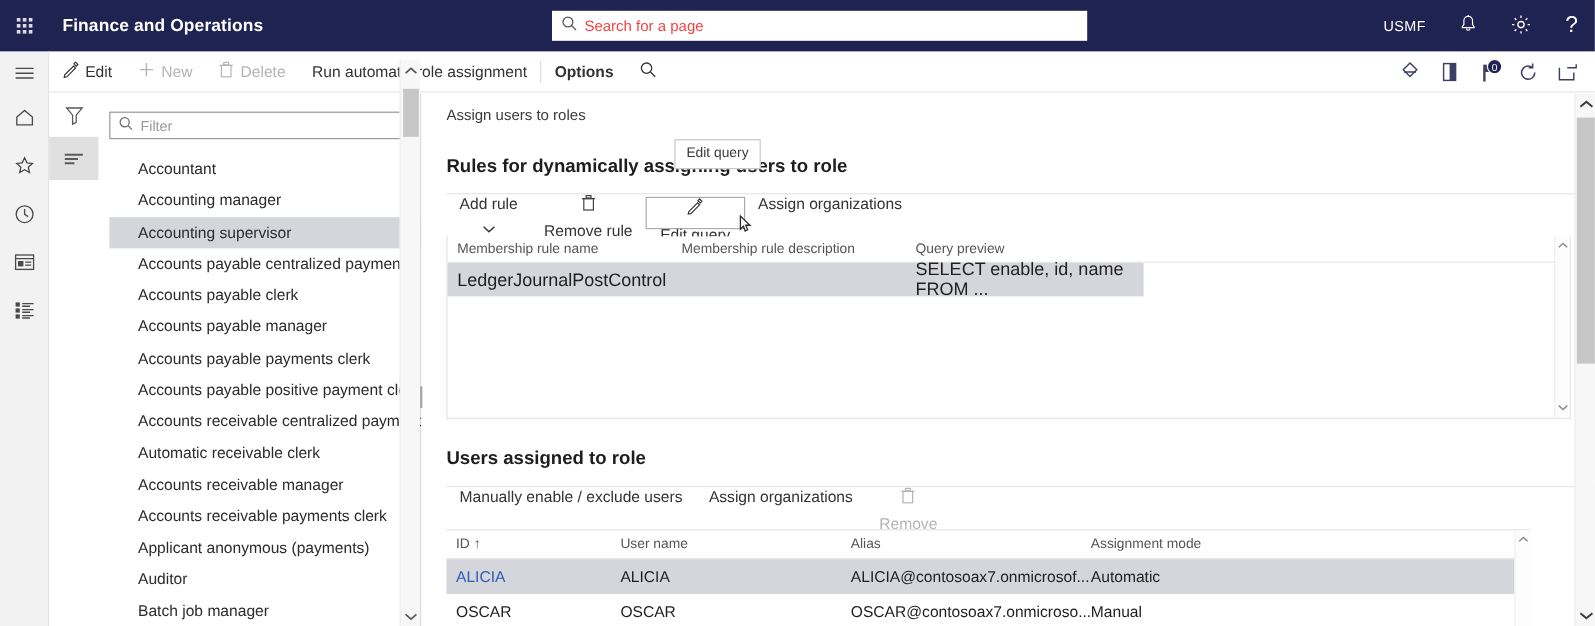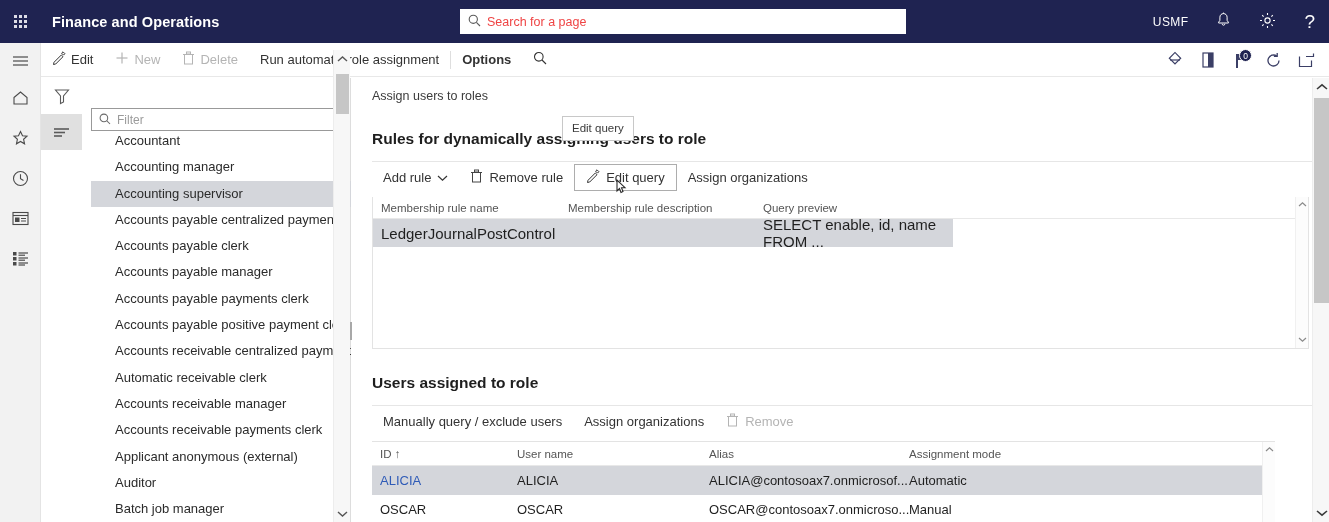--- a/index.html
+++ b/index.html
@@ -90,21 +90,21 @@
   }
   .lp-toolbar {
     position: absolute; left: 0; top: 0; width: 41px; height: 444px;
     background: #ffffff;
   }
   .lp-tb-btn {
     width: 41px; height: 36px; display: flex; align-items: center; justify-content: center;
   }
   .lp-tb-btn.active { background: #e0e0e0; }
   .lp-filterwrap {
-    position: absolute; left: 50px; top: 30px; width: 249px; height: 23px;
+    position: absolute; left: 50px; top: 15px; width: 249px; height: 23px;
     border: 1px solid #999999; background: #ffffff;
     display: flex; align-items: center; padding-left: 7px;
   }
   .lp-filterwrap .ph { font-size: 12px; color: #9b9b9b; margin-left: 6px; }
   .lp-list {
     position: absolute; left: 50px; top: 50px; width: 260px; height: 394px;
     overflow: hidden;
   }
   .lp-item {
     height: 26.3px; line-height: 26.3px;
@@ -142,21 +142,21 @@
   }
 
   
   .rules-sect { position: absolute; left: 17px; top: 52px; width: 957px; }
   .sect-toolbar {
     margin-top: 13px; height: 32px; border-top: 1px solid #e6e6e6;
     display: flex; align-items: center; gap: 0;
   }
   .stbtn {
     display: flex; align-items: center; gap: 6px;
-    font-size: 13px; color: #333333; padding: 0 11px; height: 32px;
+    font-size: 13px; color: #333333; padding: 0 11px; height: 32px; flex-direction: column;
   }
   .stbtn.disabled { color: #b4b4b4; }
   .stbtn.framed { border: 1px solid #adadad; height: 27px; }
   .tooltip {
     position: absolute; left: 190px; top: -14px;
     background: #ffffff; border: 1px solid #c8c8c8;
     font-size: 11.5px; color: #3b3b3b;
     padding: 5px 9px 6px 9px;
     z-index: 30;
   }
@@ -451,21 +451,21 @@
     <div class="lp-item sel">Accounting supervisor</div>
     <div class="lp-item">Accounts payable centralized payments</div>
     <div class="lp-item">Accounts payable clerk</div>
     <div class="lp-item">Accounts payable manager</div>
     <div class="lp-item">Accounts payable payments clerk</div>
     <div class="lp-item">Accounts payable positive payment clerk</div>
     <div class="lp-item">Accounts receivable centralized payments</div>
     <div class="lp-item">Automatic receivable clerk</div>
     <div class="lp-item">Accounts receivable manager</div>
     <div class="lp-item">Accounts receivable payments clerk</div>
-    <div class="lp-item">Applicant anonymous (external)</div>
+    <div class="lp-item">Applicant anonymous (payments)</div>
     <div class="lp-item">Auditor</div>
     <div class="lp-item">Batch job manager</div>
   </div>
 </div>
 
 <div class="lp-scroll">
   <div class="arr">
     <svg width="11" height="8" viewBox="0 0 11 8">
         <path d="M1 6l4.5-4 4.5 4" fill="none" stroke="#555" stroke-width="1.4"></path>
       </svg>
@@ -544,21 +544,21 @@
             </svg>
         </div>
       </div>
     </div>
   </div>
 
   <div class="users-sect">
     <div class="sect-title">Users assigned to role</div>
 
     <div class="sect-toolbar">
-      <div class="stbtn">Manually query / exclude users</div>
+      <div class="stbtn">Manually enable / exclude users</div>
       <div class="stbtn">Assign organizations</div>
       <div class="stbtn disabled">
         <span>
           <svg width="13" height="14" viewBox="0 0 13 14">
               <rect x="2.5" y="3.5" width="8" height="9.5" fill="none" stroke="#b4b4b4" stroke-width="1"></rect>
               <line x1="1" y1="3.5" x2="12" y2="3.5" stroke="#b4b4b4" stroke-width="1"></line>
               <rect x="4.5" y="1" width="4" height="2" fill="none" stroke="#b4b4b4" stroke-width="1"></rect>
             </svg>
         </span>
         <span>Remove</span>

